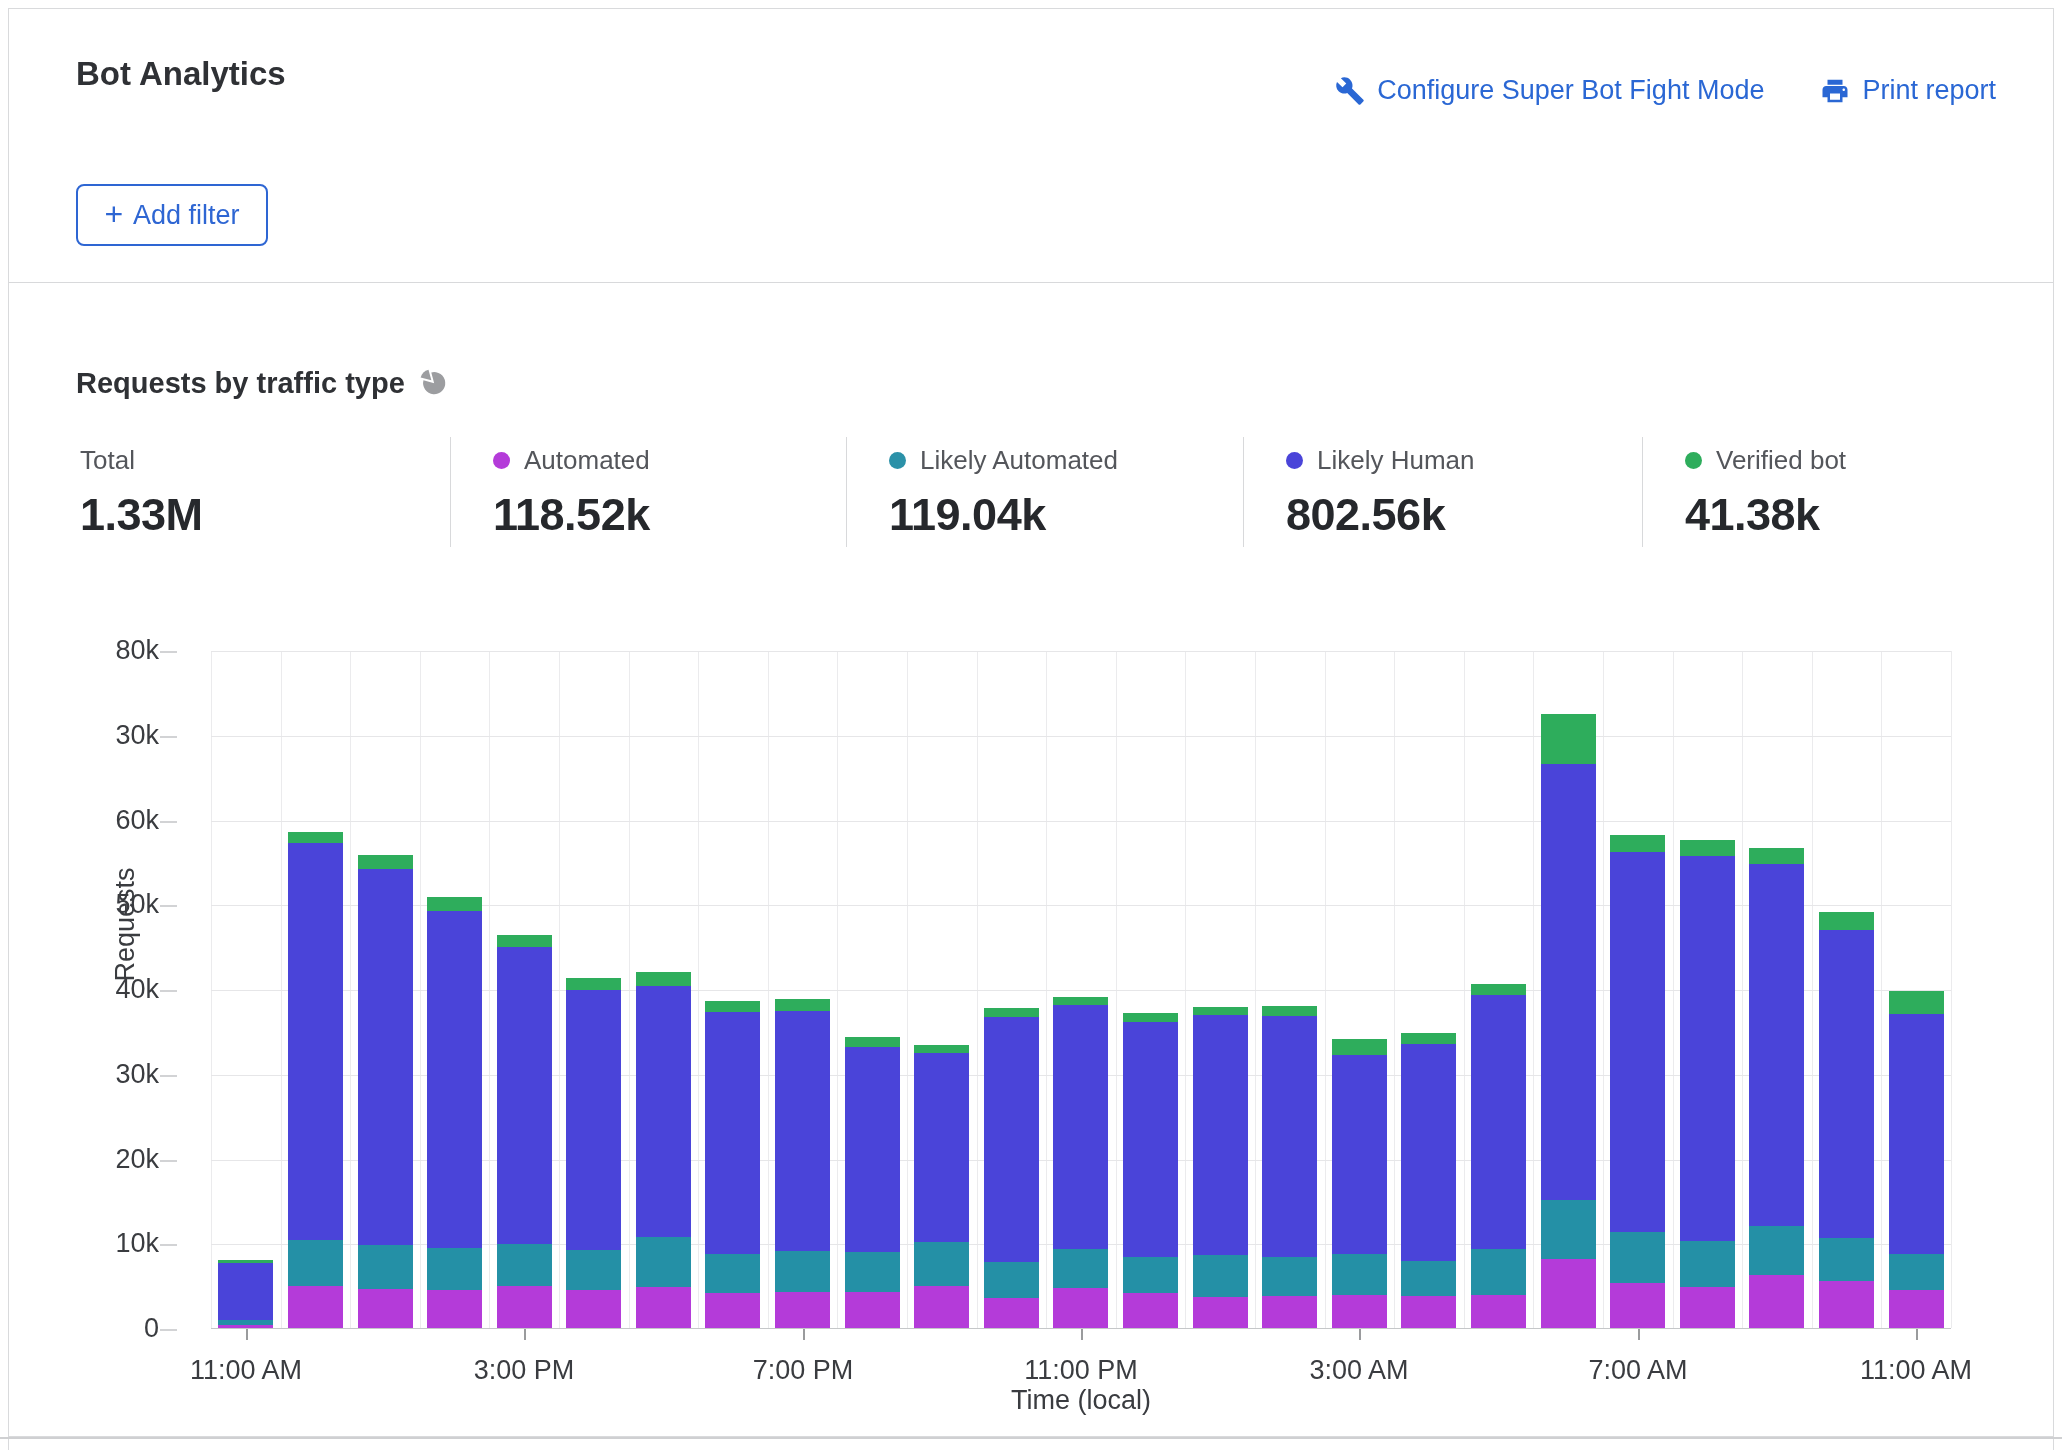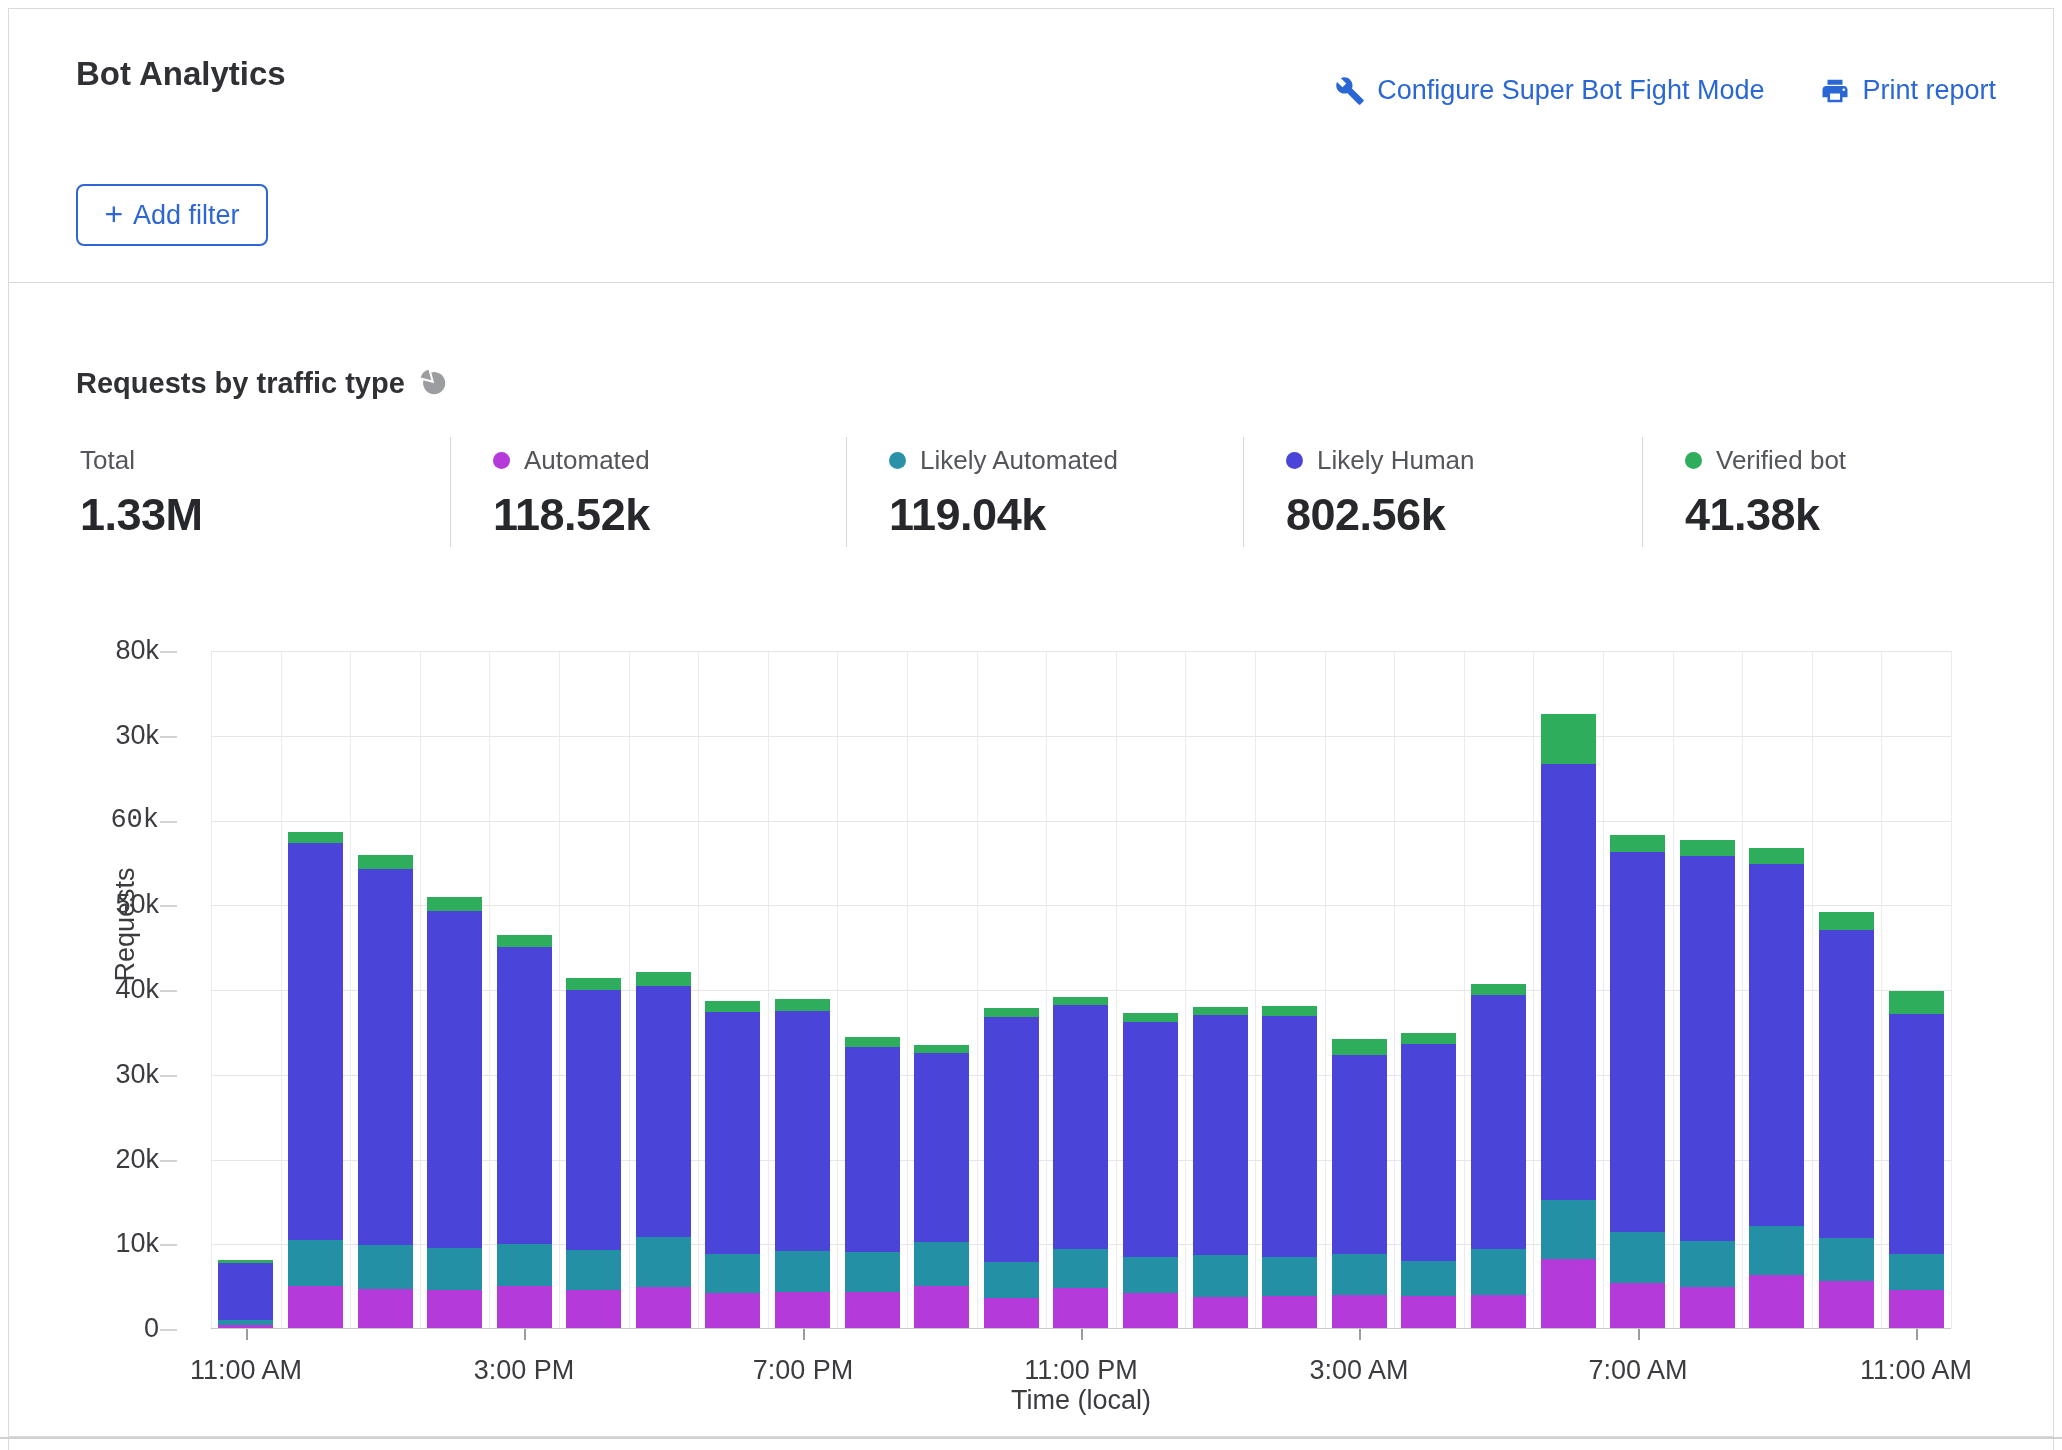--- a/index.html
+++ b/index.html
@@ -154,21 +154,21 @@
       <div class="y-tick-label" style="top: 577px;">10k</div>
       <div class="y-tick-mark" style="top: 593px;"></div>
       <div class="y-tick-label" style="top: 493px;">20k</div>
       <div class="y-tick-mark" style="top: 509px;"></div>
       <div class="y-tick-label" style="top: 408px;">30k</div>
       <div class="y-tick-mark" style="top: 424px;"></div>
       <div class="y-tick-label" style="top: 323px;">40k</div>
       <div class="y-tick-mark" style="top: 339px;"></div>
       <div class="y-tick-label" style="top: 238px;">50k</div>
       <div class="y-tick-mark" style="top: 254px;"></div>
-      <div class="y-tick-label" style="top: 154px; font-family: Liberation Mono, monospace;">60k</div>
+      <div class="y-tick-label" style="top: 154px;">60k</div>
       <div class="y-tick-mark" style="top: 170px;"></div>
       <div class="y-tick-label" style="top: 69px;">30k</div>
       <div class="y-tick-mark" style="top: 85px;"></div>
       <div class="y-tick-label" style="top: -16px;">80k</div>
       <div class="y-tick-mark" style="top: 0px;"></div>
     </div>
 
   <div class="plot">
       <div class="gl-v" style="left: 0px;"></div>
       <div class="gl-v" style="left: 70px;"></div>

